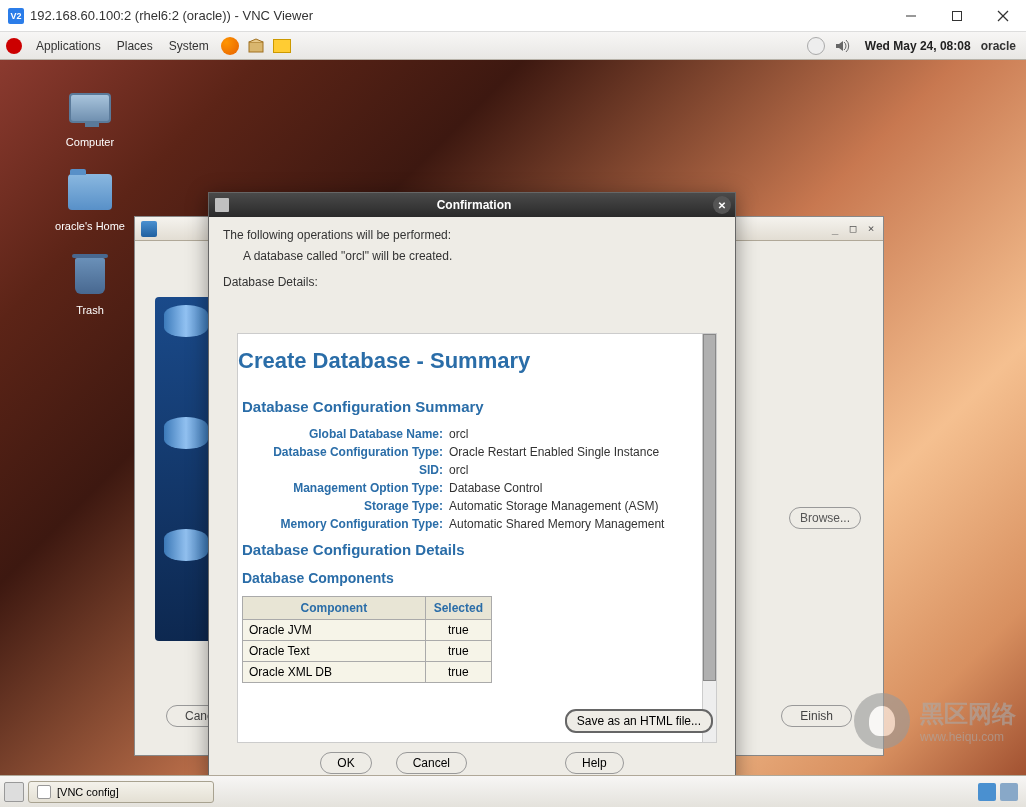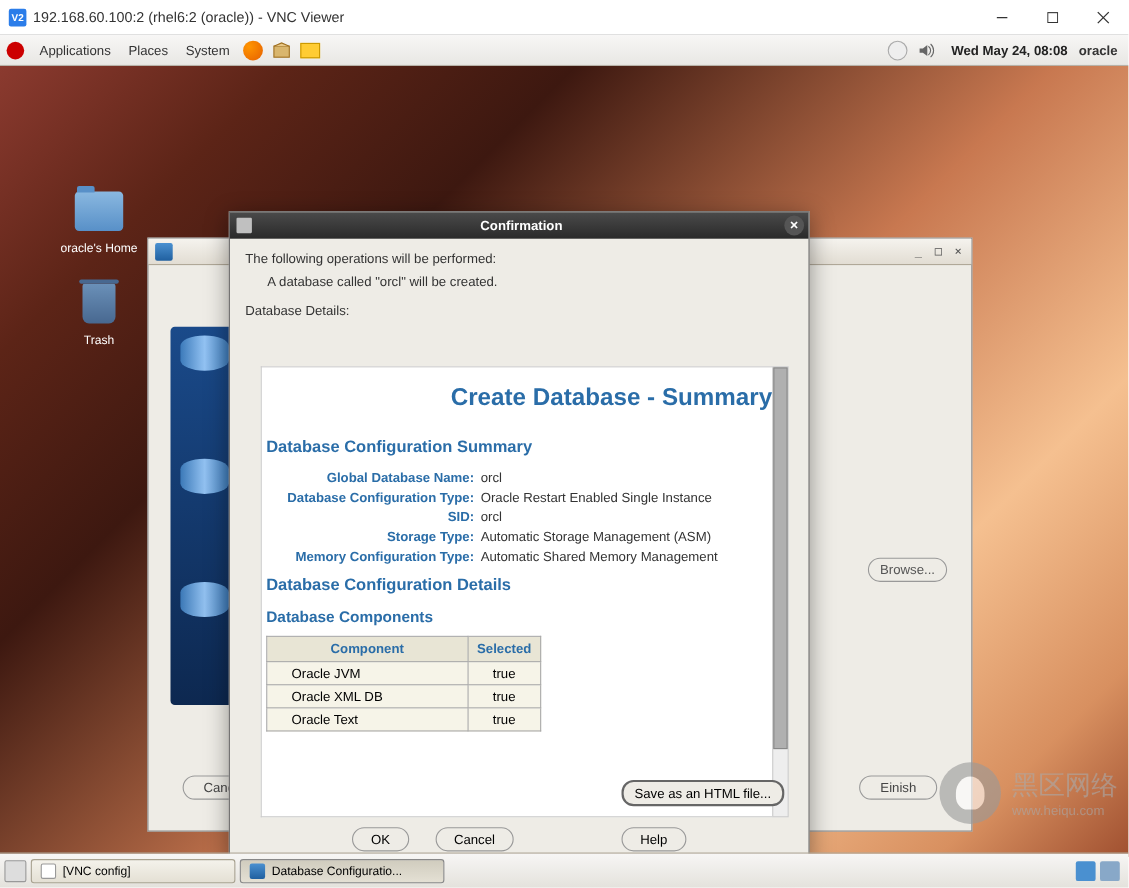--- a/index.html
+++ b/index.html
@@ -57,50 +57,50 @@
 .confirm-tb{height:24px;background:linear-gradient(#4a4a4a,#2a2a2a);color:#fff;display:flex;align-items:center;font-weight:bold;font-size:12px}
 .confirm-tb-ico{width:14px;height:14px;background:#c0c0c0;margin:0 6px;border-radius:1px}
 .confirm-tb-t{flex:1;text-align:center}
 .confirm-x{width:18px;height:18px;background:#555;border-radius:50%;display:flex;align-items:center;justify-content:center;margin-right:4px;font-size:10px;cursor:pointer}
 .confirm-body{padding:10px 14px 10px 14px;height:calc(100% - 68px);position:relative}
 .scroll-area{position:absolute;left:14px;right:24px;top:58px;bottom:0;overflow:hidden;background:#fff;border:1px solid #ccc;border-right:none}
 .scrollbar{position:absolute;right:9px;top:58px;bottom:0;width:15px;background:#eee;border:1px solid #ccc}
 .scrollthumb{width:100%;height:85%;background:#b0b0b0;border:1px solid #888}
 .ops{font-size:12px;color:#333;line-height:1.4;margin-bottom:4px}
 .details-lbl{font-size:12px;color:#333;margin:6px 0 2px}
-.summary-h{color:#2a6da8;font-weight:bold;font-size:22px;text-align:right;margin:14px 0 24px;font-family:Arial}
+.summary-h{color:#2a6da8;font-weight:bold;font-size:22px;text-align:left;margin:14px 0 24px;font-family:Arial}
 .cfg-h{color:#2a6da8;font-weight:bold;font-size:15px;margin:10px 0 12px 4px;font-family:Arial}
 .cfg-h3{color:#2a6da8;font-weight:bold;font-size:14px;margin:8px 0 10px 4px;font-family:Arial}
-.kv-row{display:flex;margin:4px 4px;font-size:12px}
+.kv-row{display:flex;margin:4px 16px;font-size:12px}
 .kv-k{width:195px;text-align:right;color:#2a6da8;font-weight:bold;font-size:12px;padding-right:6px}
 .kv-v{color:#333}
 .comp-tbl{margin:4px 0 0 4px;border-collapse:collapse;font-size:12px;width:250px}
 .comp-tbl th{background:#e8e5d5;color:#2a6da8;border:1px solid #aaa;padding:4px 8px;font-weight:bold}
-.comp-tbl td{border:1px solid #aaa;padding:3px 22px;background:#f6f4e8}
+.comp-tbl td{border:1px solid #aaa;padding:3px 6px;background:#f6f4e8}
 .comp-tbl td:last-child{text-align:center;width:60px}
 .save-btn{position:absolute;right:22px;bottom:54px;padding:3px 10px;border:2px solid #666;background:#eeece6;border-radius:11px;font-size:12px}
 .confirm-btns{height:40px;display:flex;align-items:center;justify-content:center;gap:24px}
 .cbtn{padding:3px 16px;border:1px solid #999;background:#eeece6;border-radius:11px;font-size:12px;cursor:pointer}
 .cbtn-gap{width:50px}
 .confirm-scroll-outer{position:absolute;left:14px;right:9px;top:58px;bottom:0}
 
 
 .taskbar{position:absolute;bottom:0;left:0;right:0;height:32px;background:linear-gradient(#f7f6f5,#e4e2dc);border-top:1px solid #b0a898;display:flex;align-items:center;padding:0 4px;gap:4px}
 .show-d{width:20px;height:20px;border:1px solid #999;background:#ddd;border-radius:2px}
 .task{height:22px;padding:0 8px;border:1px solid #a8a290;background:linear-gradient(#f4f2eb,#e4e0d4);border-radius:3px;display:flex;align-items:center;gap:6px;font-size:11px;cursor:pointer;width:186px;overflow:hidden;white-space:nowrap}
 .task.active{background:linear-gradient(#d0ccbe,#e4e0d4);border-color:#888}
 .task-ico{width:14px;height:14px;background:#666;border-radius:2px;flex-shrink:0}
 .tray{margin-left:auto;display:flex;gap:4px;padding-right:4px}
 .tray-i{width:18px;height:18px;background:#4a90d0;border-radius:2px}
 
 
 .watermark{position:absolute;right:10px;bottom:30px;display:flex;align-items:center;gap:10px;opacity:.6}
 .wm-ico{width:56px;height:56px;background:#999;border-radius:50%;display:flex;align-items:center;justify-content:center}
 .wm-ico:after{content:"";width:26px;height:30px;background:#fff;border-radius:50% 50% 40% 40%}
-.wm-txt{color:#aaa;font-size:24px;font-weight:normal}
+.wm-txt{color:#aaa;font-size:24px;font-weight:bold}
 .wm-sub{color:#aaa;font-size:12px}
 </style>
 </head>
 <body>
 
 <div class="win-title">
   <span class="vnc-ico">V2</span>
   <span class="win-title-text">192.168.60.100:2 (rhel6:2 (oracle)) - VNC Viewer</span>
   <div class="win-ctrl">
     <div class="win-btn">
@@ -147,20 +147,26 @@
       <svg viewBox="0 0 16 16">
         <path d="M2 6h3l4-3v10l-4-3H2z" fill="#666"></path>
         <path d="M10 4a5 5 0 010 8M12 2a8 8 0 010 12" fill="none" stroke="#666"></path>
       </svg>
     </div>
   <div class="clock">Wed May 24, 08:08</div>
   <div class="user">oracle</div>
 </div>
 
 <div class="desktop">
+  <div class="dicon" style="left:50px;top:24px">
+    <div class="dicon-img">
+        <div class="monitor-i"></div>
+      </div>
+    <div>Computer</div>
+  </div>
   <div class="dicon" style="left:50px;top:108px">
     <div class="dicon-img">
         <div class="folder-i"></div>
       </div>
     <div>oracle's Home</div>
   </div>
   <div class="dicon" style="left:50px;top:192px">
     <div class="dicon-img">
         <div class="trash-i"></div>
       </div>
@@ -209,20 +215,24 @@
               </div>
               <div class="kv-row">
                 <div class="kv-k">Database Configuration Type:</div>
                 <div class="kv-v">Oracle Restart Enabled Single Instance</div>
               </div>
               <div class="kv-row">
                 <div class="kv-k">SID:</div>
                 <div class="kv-v">orcl</div>
               </div>
               <div class="kv-row">
+                <div class="kv-k">Management Option Type:</div>
+                <div class="kv-v">Database Control</div>
+              </div>
+              <div class="kv-row">
                 <div class="kv-k">Storage Type:</div>
                 <div class="kv-v">Automatic Storage Management (ASM)</div>
               </div>
               <div class="kv-row">
                 <div class="kv-k">Memory Configuration Type:</div>
                 <div class="kv-v">Automatic Shared Memory Management</div>
               </div>
             </div>
         <div class="cfg-h">Database Configuration Details</div>
         <div class="cfg-h3">Database Components</div>
@@ -232,25 +242,25 @@
             <th>Component</th>
             <th>Selected</th>
           </tr>
               </thead>
           <tbody id="comptbody">
                 <tr>
                   <td>Oracle JVM</td>
                   <td>true</td>
                 </tr>
                 <tr>
-                  <td>Oracle XML DB</td>
+                  <td>Oracle Text</td>
                   <td>true</td>
                 </tr>
                 <tr>
-                  <td>Oracle Text</td>
+                  <td>Oracle XML DB</td>
                   <td>true</td>
                 </tr>
               </tbody>
         </table>
        </div>
        <div class="scrollbar">
             <div class="scrollthumb"></div>
           </div>
       </div>
     </div>
@@ -271,21 +281,17 @@
     </div>
   </div>
 </div>
 
 <div class="taskbar">
   <div class="show-d"></div>
   <div class="task">
     <div class="task-ico" style="background:#fff;border:1px solid #999"></div>
     <span>[VNC config]</span>
   </div>
-  <div class="task active">
-    <div class="task-ico" style="background:linear-gradient(#4a90d0,#2060a0)"></div>
-    <span>Database Configuratio...</span>
-  </div>
   <div class="tray">
     <div class="tray-i"></div>
     <div class="tray-i" style="background:#88a8c8"></div>
   </div>
 </div>
 
 </body></html>

